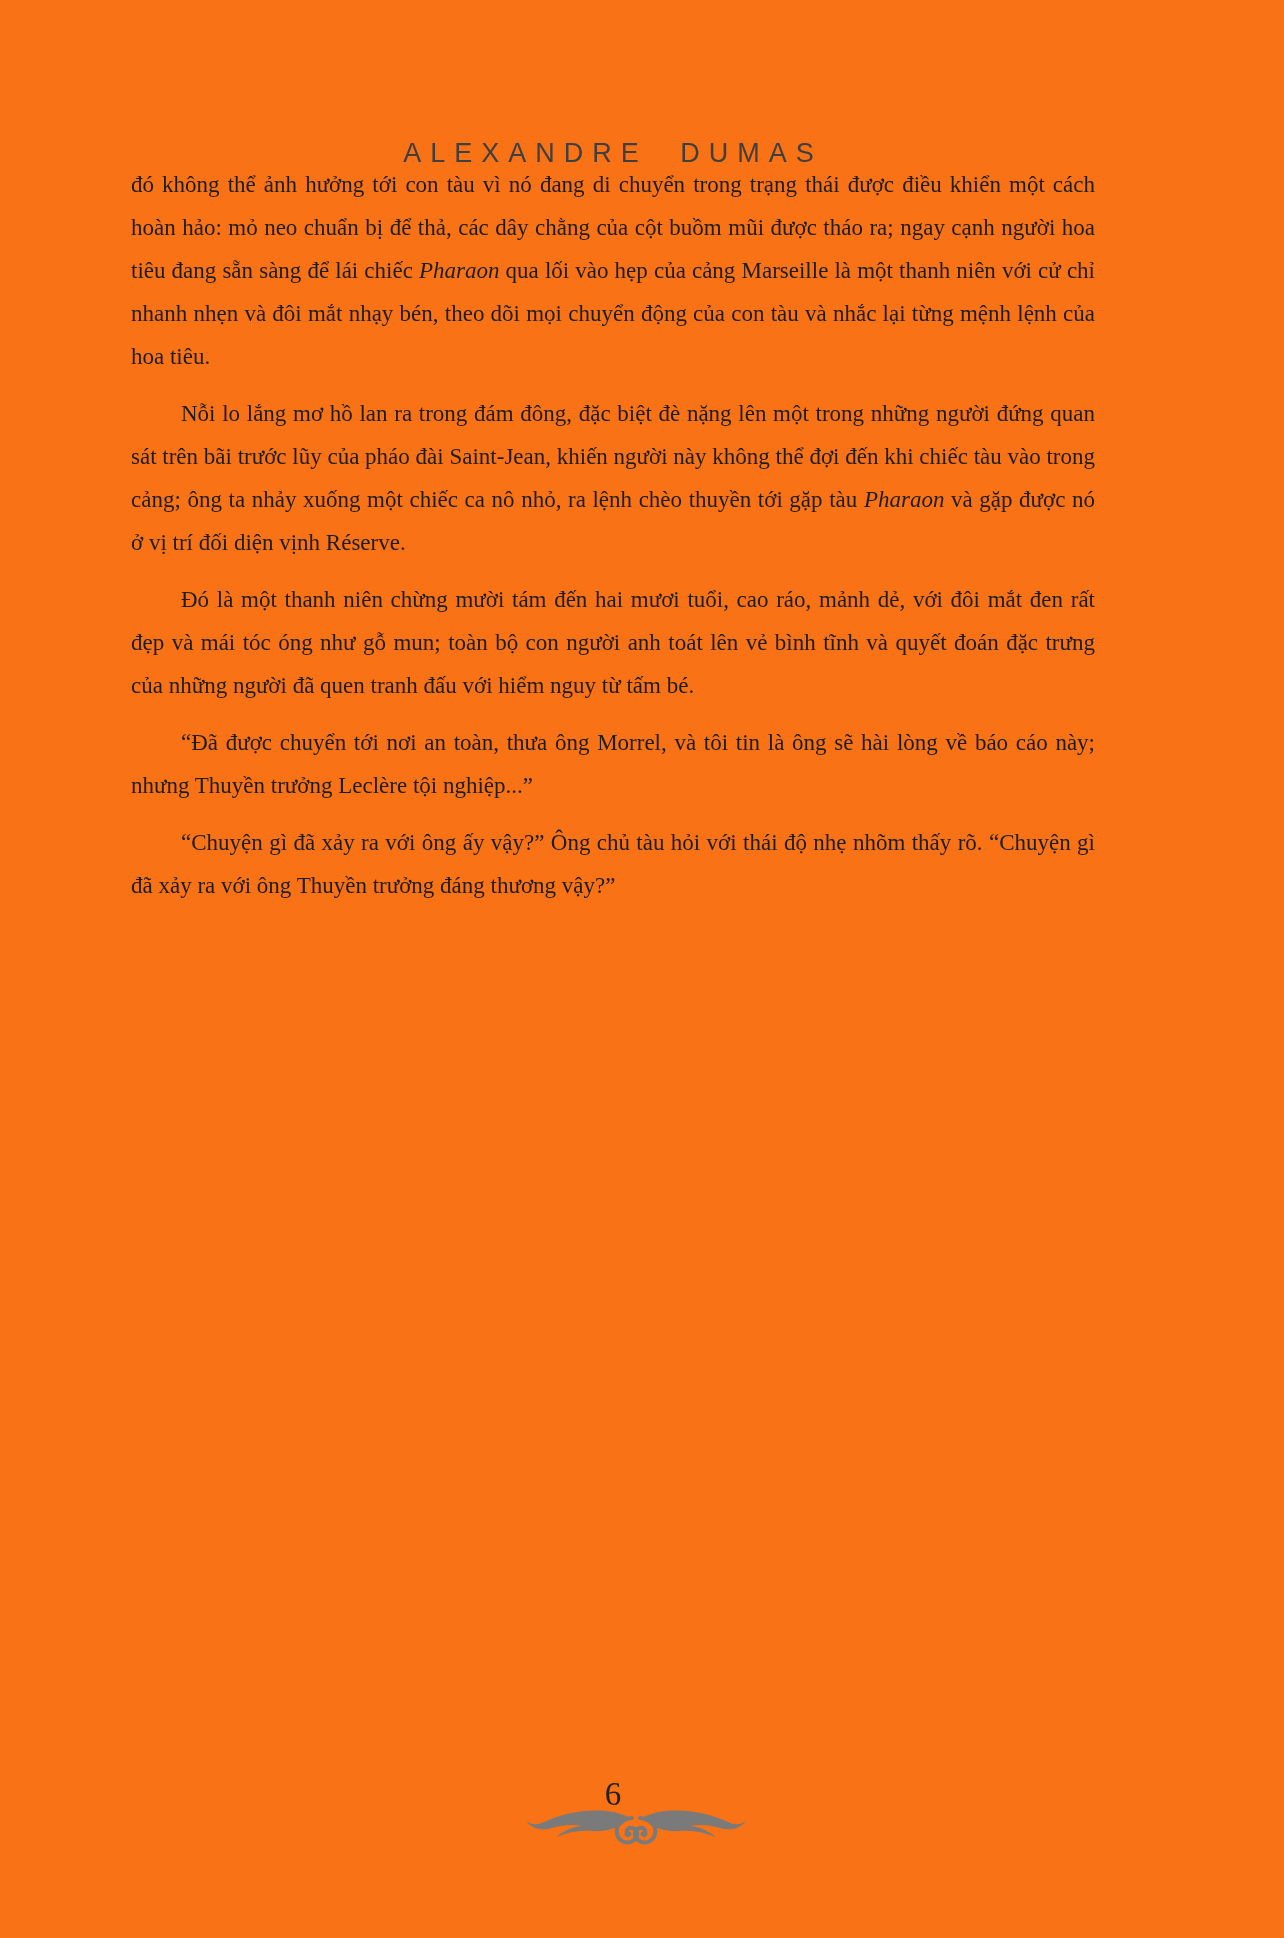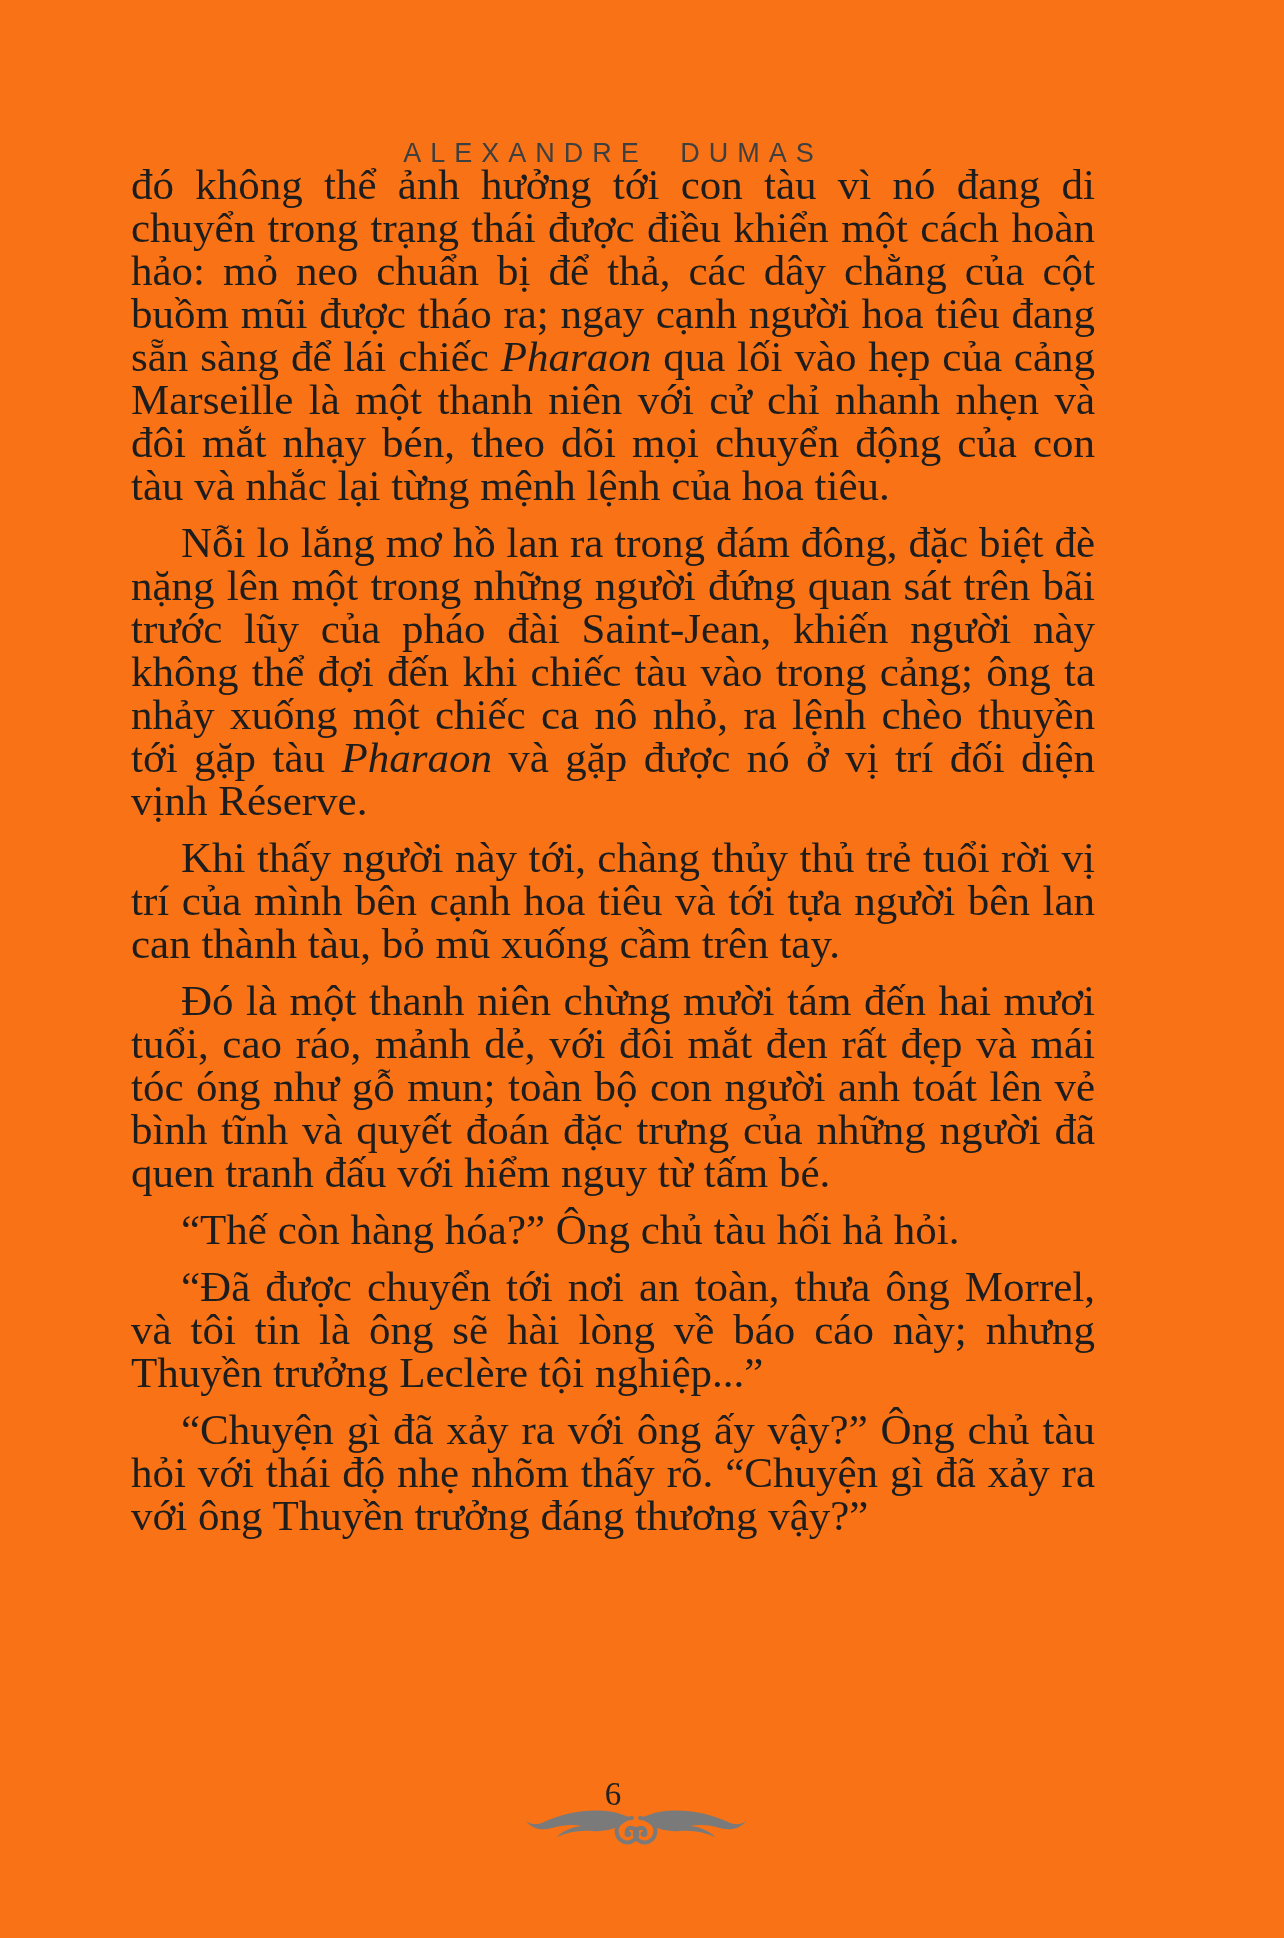--- a/index.html
+++ b/index.html
@@ -26,21 +26,21 @@
     font-weight: 400;
     letter-spacing: 9px;
     word-spacing: 16px;
     color: #3f3f3f;
   }
   .text-body {
     position: absolute;
     top: 163px;
     left: 131px;
     width: 964px;
-    font-size: 43px;
+    font-size: 23px;
     line-height: 43px;
     color: #1d1d1d;
     text-align: justify;
     hyphens: none;
   }
   .text-body p {
     margin: 14px 0 0 0;
     text-indent: 50px;
   }
   .text-body p.no-indent {
@@ -68,23 +68,21 @@
 </head>
 <body>
 
 <div class="page">
 
   <div class="running-header">ALEXANDRE DUMAS</div>
 
   <div class="text-body">
       <p class="no-indent"><span>đó không thể ảnh hưởng tới con tàu vì nó đang di chuyển trong trạng thái được điều khiển một cách hoàn hảo: mỏ neo chuẩn bị để thả, các dây chằng của cột buồm mũi được tháo ra; ngay cạnh người hoa tiêu đang sẵn sàng để lái chiếc </span><span class="italic">Pharaon</span><span> qua lối vào hẹp của cảng Marseille là một thanh niên với cử chỉ nhanh nhẹn và đôi mắt nhạy bén, theo dõi mọi chuyển động của con tàu và nhắc lại từng mệnh lệnh của hoa tiêu.</span></p>
       <p class=""><span>Nỗi lo lắng mơ hồ lan ra trong đám đông, đặc biệt đè nặng lên một trong những người đứng quan sát trên bãi trước lũy của pháo đài Saint-Jean, khiến người này không thể đợi đến khi chiếc tàu vào trong cảng; ông ta nhảy xuống một chiếc ca nô nhỏ, ra lệnh chèo thuyền tới gặp tàu </span><span class="italic">Pharaon</span><span> và gặp được nó ở vị trí đối diện vịnh Réserve.</span></p>
-      <p class=""><span>Khi thấy người này tới, chàng thủy thủ trẻ tuổi rời vị trí của mình bên cạnh hoa tiêu và tới tựa người bên lan can thành tàu, bỏ mũ xuống cầm trên tay.</span></p>
       <p class=""><span>Đó là một thanh niên chừng mười tám đến hai mươi tuổi, cao ráo, mảnh dẻ, với đôi mắt đen rất đẹp và mái tóc óng như gỗ mun; toàn bộ con người anh toát lên vẻ bình tĩnh và quyết đoán đặc trưng của những người đã quen tranh đấu với hiểm nguy từ tấm bé.</span></p>
-      <p class=""><span>“Thế còn hàng hóa?” Ông chủ tàu hối hả hỏi.</span></p>
       <p class=""><span>“Đã được chuyển tới nơi an toàn, thưa ông Morrel, và tôi tin là ông sẽ hài lòng về báo cáo này; nhưng Thuyền trưởng Leclère tội nghiệp...”</span></p>
       <p class=""><span>“Chuyện gì đã xảy ra với ông ấy vậy?” Ông chủ tàu hỏi với thái độ nhẹ nhõm thấy rõ. “Chuyện gì đã xảy ra với ông Thuyền trưởng đáng thương vậy?”</span></p>
     </div>
 
   <div class="footer">
     <div class="page-number">6</div>
     <div class="flourish">
       <svg width="240" height="40" viewBox="0 0 240 40" aria-hidden="true">
         <g>
 

